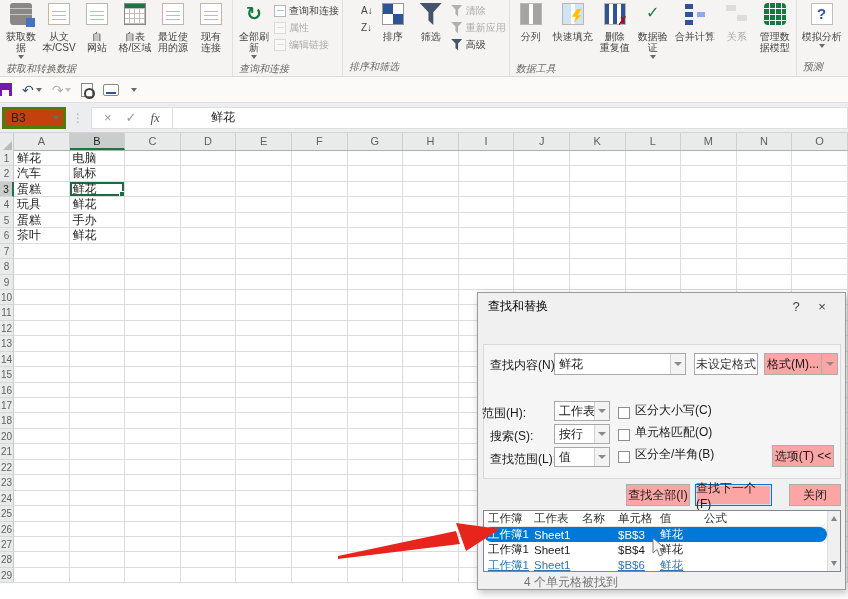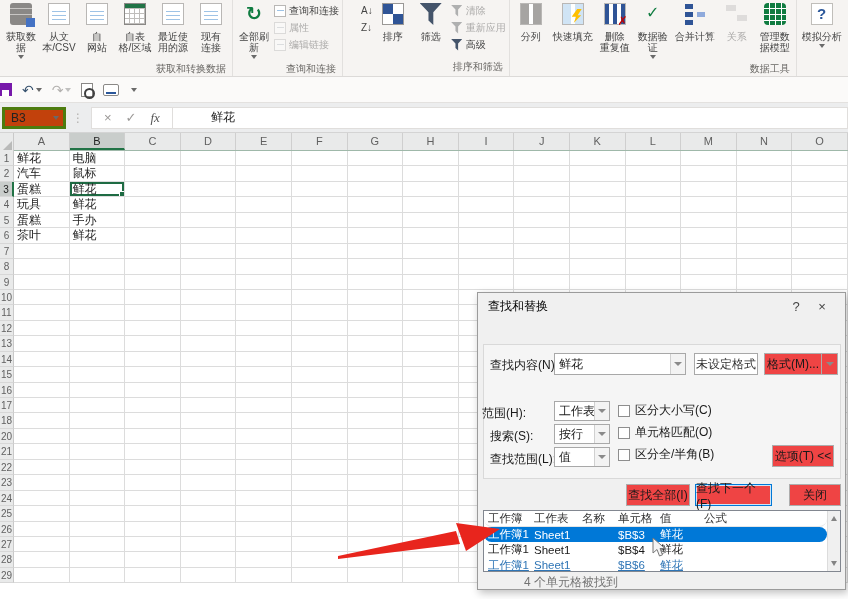--- a/index.html
+++ b/index.html
@@ -4,21 +4,21 @@
 <style>
   * { box-sizing: border-box; margin: 0; padding: 0; }
   html,body { width:848px; height:599px; overflow:hidden; background:#fff;
     font-family:"Liberation Sans","DejaVu Sans",sans-serif; }
 
   
   #ribbon { position:absolute; left:0; top:0; width:848px; height:77px;
     background:#f6f4f2; border-bottom:1px solid #dcdad8; display:flex; }
   .rib-group { display:flex; flex-direction:column; border-right:1px solid #e2e0de; padding:1px 2px 0 2px; flex:0 0 auto; }
   .rib-items { display:flex; align-items:flex-start; flex:1; }
-  .rib-group-label { text-align:right; font-size:10px; color:#696764; padding:1px 4px 2px; white-space:nowrap; }
+  .rib-group-label { text-align:left; font-size:10px; color:#696764; padding:1px 4px 2px; white-space:nowrap;font-style:italic; }
   .rib-big { display:flex; flex-direction:column; align-items:center; width:38px; padding:2px 1px; cursor:pointer; }
   .rib-big .lbl { font-size:10px; line-height:11px; color:#444; text-align:center; white-space:pre-line; margin-top:6px; }
   .rib-stack { display:flex; flex-direction:column; justify-content:flex-start; padding:2px 1px; gap:2px; }
   .rib-small { display:flex; align-items:center; gap:3px; font-size:10px; color:#444; height:15px; cursor:pointer; white-space:nowrap; }
   .disabled { opacity:.42; filter:grayscale(.8); }
   .caret { width:0; height:0; border-left:3px solid transparent; border-right:3px solid transparent; border-top:4px solid #6a6a6a; margin-top:2px; display:inline-block; }
   
   .ri { display:block; }
   .ri-big { width:22px; height:22px; }
   .ri-sm  { width:12px; height:12px; }
@@ -100,24 +100,24 @@
   #tabs { position:absolute; left:8px; top:31px; display:flex; }
   .tab { padding:3px 12px 4px; font-size:12px; color:#222; border:1px solid transparent; cursor:pointer; }
   .tab.active { background:#f5f5f5; border:1px solid #d9d9d9; border-bottom:1px solid #f5f5f5; position:relative; z-index:2; }
   #panel { position:absolute; left:5px; top:51px; width:358px; height:135px; border:1px solid #d9d9d9; background:#f5f5f5; }
   .f-label { position:absolute; font-size:12px; color:#1a1a1a; white-space:nowrap; }
   .combo { position:absolute; background:#fff; border:1px solid #a8a8a8; display:flex; align-items:center; }
   .combo .val { flex:1; padding-left:4px; font-size:12px; color:#1a1a1a; white-space:nowrap; overflow:hidden; }
   .combo .dd { width:15px; align-self:stretch; background:#f3f3f3; border-left:1px solid #d0d0d0; display:flex; align-items:center; justify-content:center; }
   .dd-car { width:0; height:0; border-left:4px solid transparent; border-right:4px solid transparent; border-top:4px solid #8a8a8a; }
   #fmt-preview { position:absolute; background:#fff; border:1px solid #a8a8a8; display:flex; align-items:center; justify-content:center; font-size:12px; color:#333; }
-  .btn { background:#ef4444; border:1px solid #adadad; display:flex; align-items:center; justify-content:center; font-size:12px; color:#1a1a1a; cursor:pointer; }
+  .btn { background:#fca5a5; border:1px solid #adadad; display:flex; align-items:center; justify-content:center; font-size:12px; color:#1a1a1a; cursor:pointer; }
   #fmt-btn { position:absolute; }
   #fmt-btn .dd2 { border-left:1px solid #adadad; align-self:stretch; width:16px; display:flex; align-items:center; justify-content:center; }
-  .cb-row { position:absolute; display:flex; align-items:center; gap:5px; }
+  .cb-row { position:absolute; display:flex; align-items:flex-end; gap:5px; }
   .cb { width:12px; height:12px; background:#fff; border:1px solid #8e8e8e; }
   #dlg-buttons .btn { position:absolute; height:22px; }
   .btn.focus { border:1px solid #0078d7; box-shadow:inset 0 0 0 1px #cde4f7; }
   #flist { position:absolute; left:5px; top:217px; width:358px; height:62px; background:#fff; border:1px solid #828790; overflow:hidden; }
   .fl-inner { position:absolute; left:0; top:0; right:13px; bottom:0; }
   .fl-hdr, .fl-row { display:flex; height:15px; align-items:center; font-size:11.5px;border-radius:8px; }
   .fl-hdr { color:#333; border-bottom:1px solid #e5e5e5; height:16px; }
   .fl-c { padding-left:4px; overflow:hidden; white-space:nowrap; }
   .c0{width:46px;} .c1{width:48px;} .c2{width:36px;} .c3{width:42px;} .c4{width:44px;} .c5{flex:1;}
   .fl-row { height:15.3px; color:#1a1a1a; cursor:pointer; }

